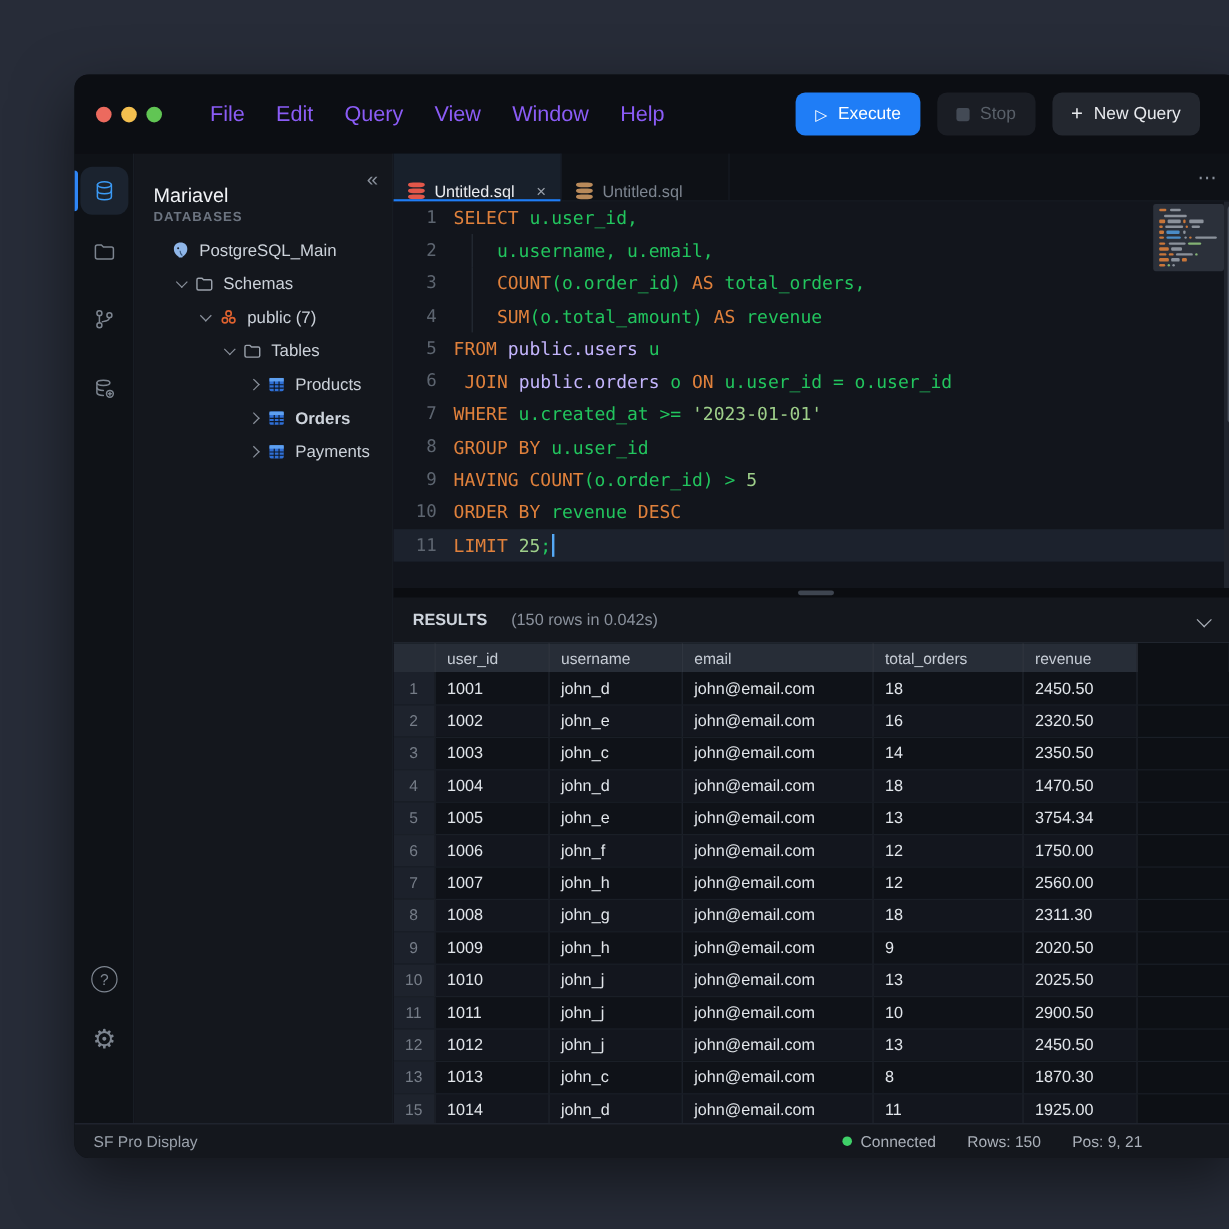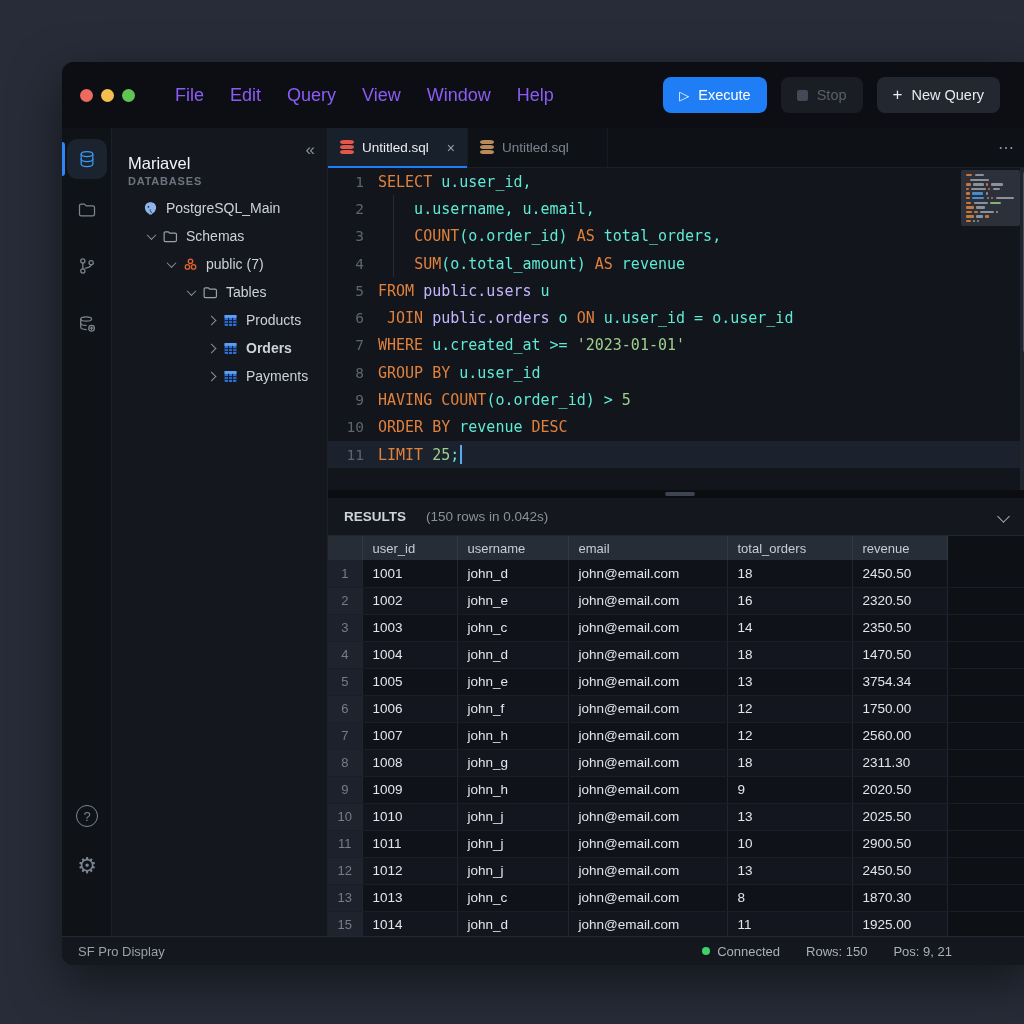--- a/index.html
+++ b/index.html
@@ -42,37 +42,37 @@
   .chev { width:7px; height:7px; border-right:1.6px solid #8a919c; border-bottom:1.6px solid #8a919c; display:inline-block; flex:none; }
   .chev.down { transform:rotate(45deg) translate(-1px,-1px); }
   .chev.right { transform:rotate(-45deg); }
   .chev.none { border:none; }
   .t-ic { width:17px; height:17px; flex:none; display:flex; align-items:center; justify-content:center; }
   .t-ic svg { width:17px; height:17px; }
 
   
   #editorcol { position:absolute; left:266px; top:0; right:0; bottom:0; background:#12151c; }
   #tabbar { position:absolute; top:0; left:0; right:0; height:40px; background:#0e1116; border-bottom:1px solid #1a1f27; display:flex; }
-  .tab { width:140px; display:flex; align-items:center; gap:8px; padding:0 12px; font-size:13.5px; color:#7d8590; border-right:1px solid #171c24; position:relative; }
+  .tab { width:140px; display:flex; align-items:flex-end; gap:8px; padding:0 12px; font-size:13.5px; color:#7d8590; border-right:1px solid #171c24; position:relative; }
   .tab.active { background:#18202b; color:#eceef2; }
   .tab.active::after { content:""; position:absolute; left:0; right:0; bottom:-1px; height:2.5px; background:#1f7df6; }
   .tab .close { margin-left:auto; font-size:14px; color:#9aa1ab; }
   .db-mini { width:14px; height:15px; flex:none; position:relative; }
   .db-mini i { position:absolute; left:0; right:0; height:4.4px; border-radius:40%/60%; display:block; }
   .db-mini i:nth-child(1){top:0;} .db-mini i:nth-child(2){top:5px;} .db-mini i:nth-child(3){top:10px;}
   .db-red i { background:#e2574a; } .db-tan i { background:#b98a5a; }
   #tab-ellipsis { margin-left:auto; color:#8a919c; font-size:16px; letter-spacing:2px; align-self:center; padding:0 16px; }
 
   
   #codearea { position:absolute; top:40px; left:0; right:0; height:322px; background:#12151c; font-family:"DejaVu Sans Mono",monospace; font-size:15px; }
   .cline { position:relative; height:27.3px; display:flex; align-items:center; white-space:pre; }
   .cline.current { background:#1c222d; }
   .lnum { width:50px; flex:none; text-align:right; color:#5d6570; padding-right:14px; font-size:14.5px; }
   .guide { position:absolute; left:65px; top:0; bottom:0; width:1px; background:#262c36; }
-  .tk-k{color:#e0813c;} .tk-i{color:#5eead4;} .tk-b{color:#c4b5fd;} .tk-g{color:#9ecf8a;}
+  .tk-k{color:#e0813c;} .tk-i{color:#22c55e;} .tk-b{color:#c4b5fd;} .tk-g{color:#9ecf8a;}
   .cursor { display:inline-block; width:2px; height:19px; background:#55a9f5; margin-left:1px; vertical-align:middle; }
   #minimap { position:absolute; top:2px; right:12px; width:59px; height:56px; background:#2b303a; border-radius:2px; padding:4px 5px; overflow:hidden; }
   .mm-row { height:3px; margin-bottom:1.6px; display:flex; gap:2px; }
   .mm-bar { height:2.4px; border-radius:1px; }
   #vscroll-track { position:absolute; top:0; right:0; width:12px; height:322px; background:#20242d; }
   #vscroll-thumb { position:absolute; top:3px; right:2.5px; width:7px; height:182px; background:#4a515c; border-radius:4px; }
 
   
   #divider { position:absolute; top:362px; left:0; right:0; height:8px; background:#0b0d11; }
   #divider .pill { position:absolute; left:50%; top:2px; width:30px; height:4px; margin-left:-15px; background:#3e4document5;background:#3e4550; border-radius:2px; }

